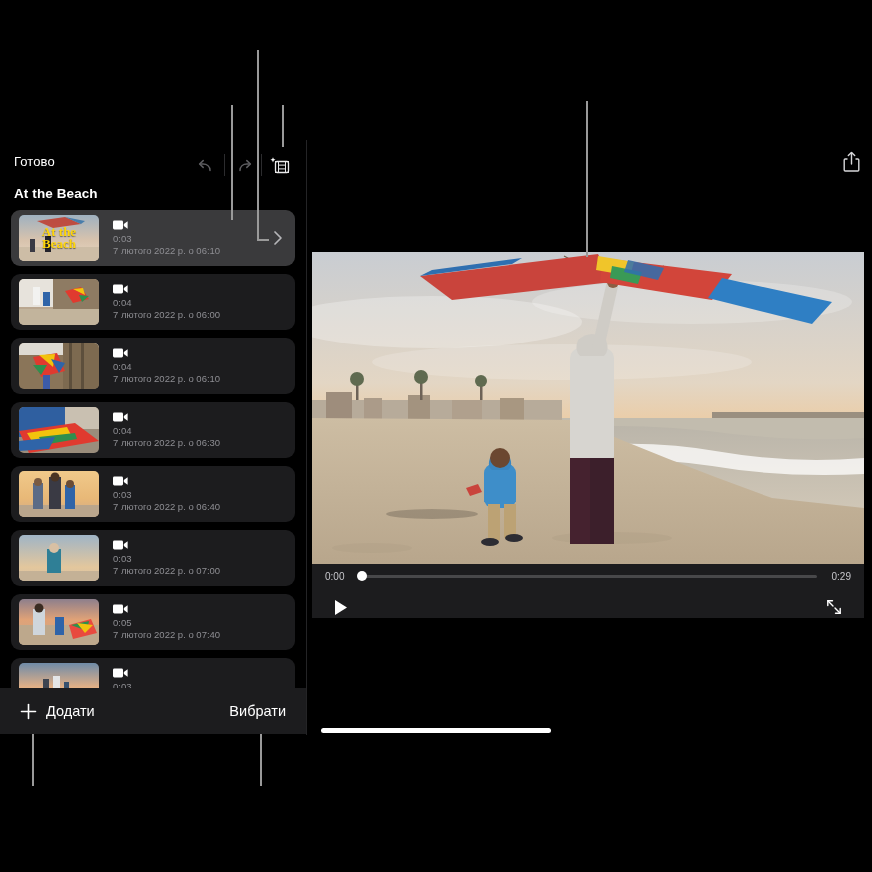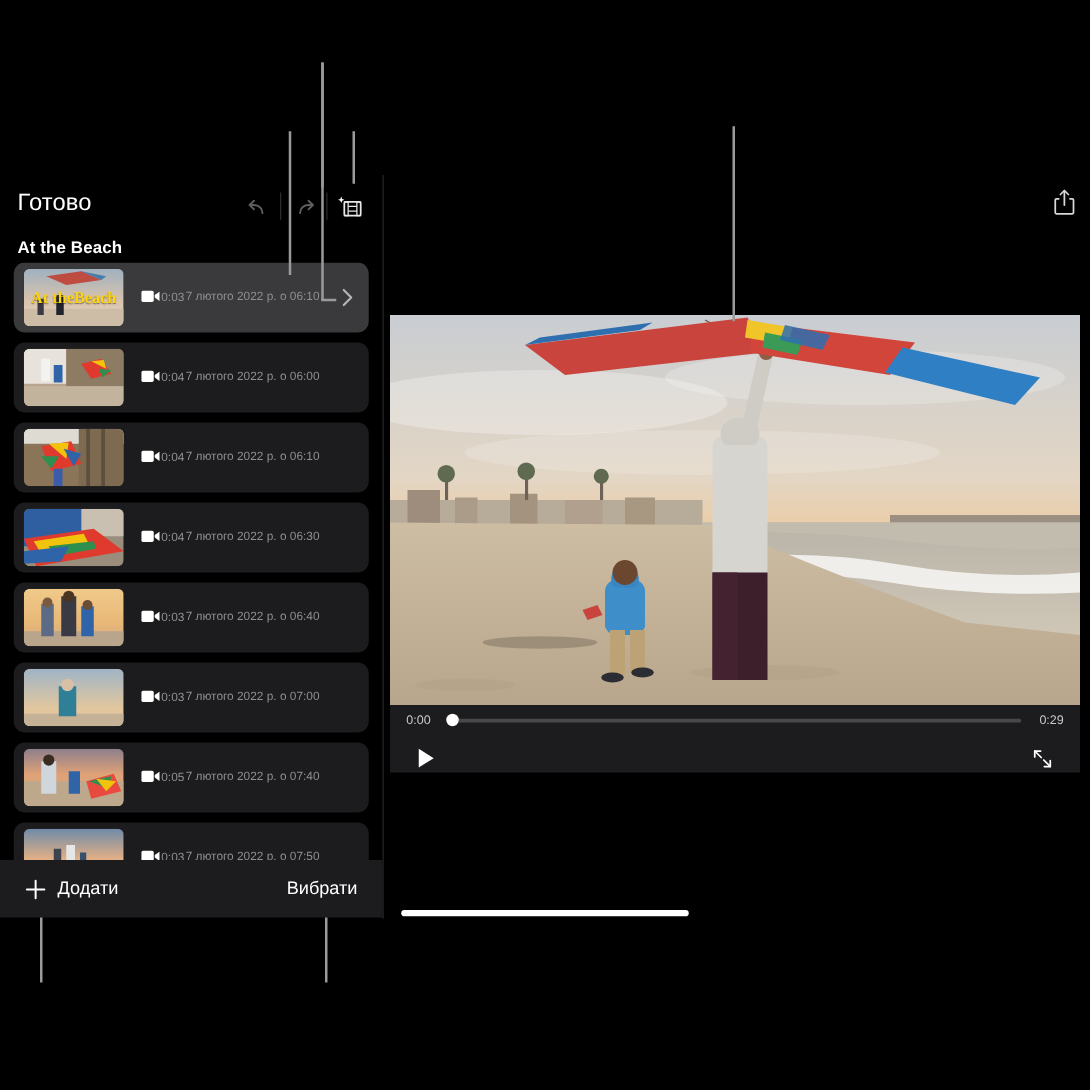--- a/index.html
+++ b/index.html
@@ -19,21 +19,21 @@
   #sidebar {
     position: absolute; left: 0; top: 140px; width: 306px; height: 595px;
     background: #000; overflow: hidden;
   }
   #sidebar-divider {
     position: absolute; left: 306px; top: 140px; width: 1px; height: 595px;
     background: #242426; z-index: 20;
   }
   .sb-header { padding: 12px 14px 0 14px; }
   .done-btn {
-    font-size: 19px; color: #ffffff; letter-spacing: .1px;
+    font-size: 13px; color: #ffffff; letter-spacing: .1px;
     display: inline-block; cursor: pointer;
   }
   .proj-title {
     font-size: 13.5px; color: #ffffff; font-weight: bold;
     margin-top: 16px; letter-spacing: .1px;
   }
   .hdr-tools {
     position: absolute; right: 8px; top: 10px;
     display: flex; align-items: center; gap: 0px;
   }
@@ -54,27 +54,27 @@
     display: flex; align-items: center; padding: 0 8px;
     cursor: pointer;
   }
   .clip-row.selected { background: #3a3a3c; }
   .thumb {
     width: 80px; height: 46px; border-radius: 5px; overflow: hidden;
     flex: 0 0 auto; position: relative; background: #2a2a2c;
   }
   .thumb svg { display: block; width: 80px; height: 46px; }
   .thumb-title {
-    position: absolute; inset: 0; display: flex; flex-direction: row;
+    position: absolute; inset: 0; display: flex; flex-direction: column;
     align-items: center; justify-content: center;
     font-family: "Liberation Serif", serif; font-weight: bold;
     color: #ffd60a; font-size: 13px; line-height: 12px;
     text-shadow: 0 1px 1px rgba(0,0,0,.5);
   }
-  .clip-meta { margin-left: 14px; display: flex; flex-direction: row; gap: 1px; align-items: center; }
+  .clip-meta { margin-left: 14px; display: flex; flex-direction: column; gap: 1px; }
   .cam-icon { margin-bottom: 2px; }
   .clip-dur { font-size: 9.5px; color: #8e8e93; line-height: 11px; }
   .clip-date { font-size: 9.5px; color: #8e8e93; line-height: 12px; }
   .row-chevron { position: absolute; right: 12px; top: 50%; transform: translateY(-50%); }
 
   
   #bottom-bar {
     position: absolute; left: 0; top: 688px; width: 306px; height: 46px;
     background: #1c1c1e; display: flex; align-items: center;
     justify-content: space-between; padding: 0 20px; z-index: 30;

